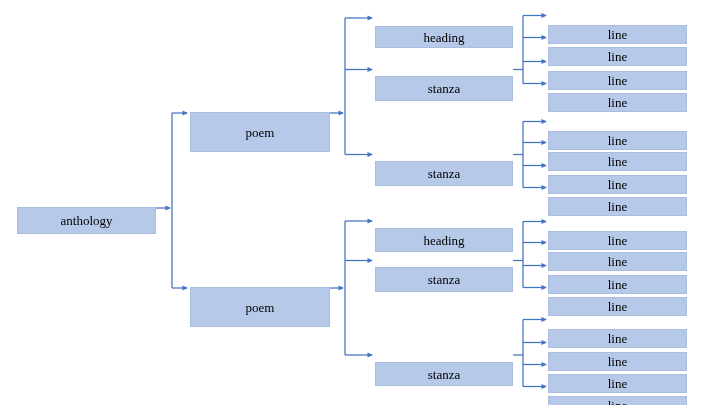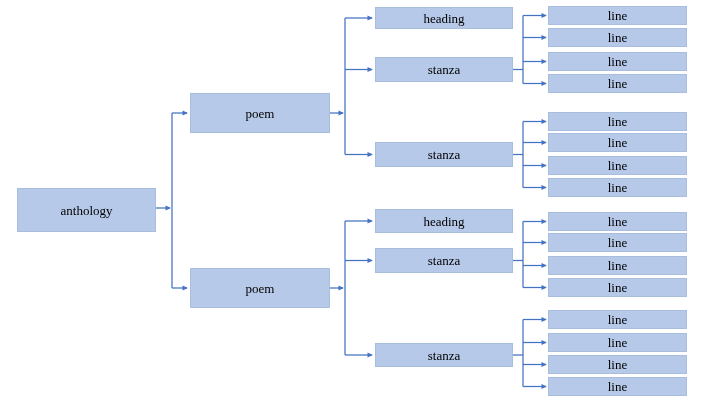--- a/index.html
+++ b/index.html
@@ -34,20 +34,21 @@
     position: absolute;
     box-sizing: border-box;
     background: var(--node-fill, #b7c9e8);
     border: 1px solid var(--node-border, #a9bedf);
     display: flex;
     align-items: center;
     justify-content: center;
     font-size: 13px;
     line-height: 1;
     color: var(--text, #000000);
+    margin-top: 19px;
   }
 </style>
 </head>
 <body>
 
 <div class="canvas">
 
   <svg class="connector-layer" width="720" height="405" viewBox="0 0 720 405" xmlns="http://www.w3.org/2000/svg">
     <defs>
       <marker id="arr" viewBox="0 0 10 10" refX="8" refY="5" markerWidth="6" markerHeight="6" markerUnits="userSpaceOnUse" orient="auto">
@@ -108,21 +109,21 @@
     <g>
       <path class="conn" d="M513,355 H523"></path>
       <path class="conn" d="M523,319.5 V386.5"></path>
       <path class="conn" d="M523,319.5 H546" marker-end="url(#arr)"></path>
       <path class="conn" d="M523,342.5 H546" marker-end="url(#arr)"></path>
       <path class="conn" d="M523,364.5 H546" marker-end="url(#arr)"></path>
       <path class="conn" d="M523,386.5 H546" marker-end="url(#arr)"></path>
     </g>
   </svg>
 
-  <div class="node" style="left:17px; top:188px; width:139px; height:44px;">anthology</div>
+  <div class="node" style="left:17px; top:188px; width:139px; height:27px;">anthology</div>
 
   <div class="node" style="left:190px; top:93px; width:140px; height:40px;">poem</div>
   <div class="node" style="left:190px; top:268px; width:140px; height:40px;">poem</div>
 
   <div class="node" style="left:375px; top:7px; width:138px; height:22px;">heading</div>
   <div class="node" style="left:375px; top:57px; width:138px; height:25px;">stanza</div>
   <div class="node" style="left:375px; top:142px; width:138px; height:25px;">stanza</div>
 
   <div class="node" style="left:375px; top:209px; width:138px; height:24px;">heading</div>
   <div class="node" style="left:375px; top:248px; width:138px; height:25px;">stanza</div>

